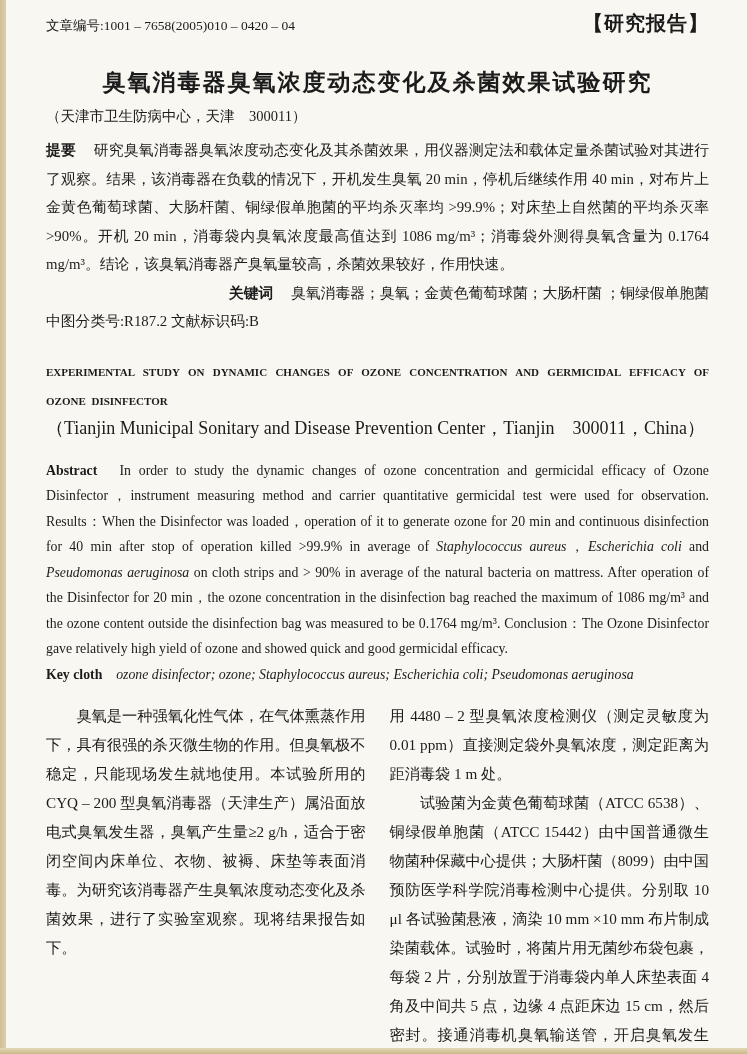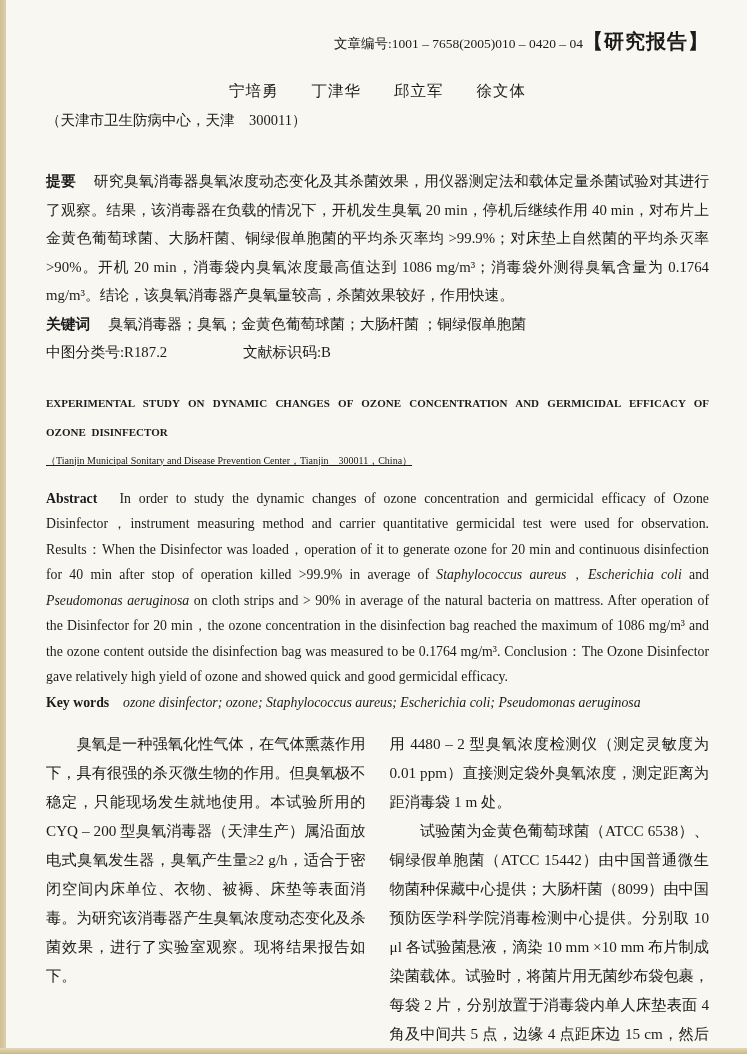--- a/index.html
+++ b/index.html
@@ -20,50 +20,50 @@
   .edge-left{
     position:absolute;left:0;top:0;width:6px;height:100%;
     background:linear-gradient(to right,#cfbf96,#dccfa9);
   }
   .edge-bottom{
     position:absolute;left:0;bottom:0;width:100%;height:6px;
     background:linear-gradient(to bottom,#e3d8b8,#c9b787);
   }
   
   .hdr{
-    display:flex;justify-content:flex-end;align-items:baseline;
-    font-size:13.5px;margin-top:18px;
+    display:flex;justify-content:space-between;align-items:baseline;
+    font-size:13.5px;margin-top:0;
   }
   .hdr .badge{font-weight:bold;font-size:20px;letter-spacing:1px;}
   
   .title-cn{
     text-align:center;font-size:23px;font-weight:bold;
     letter-spacing:2px;margin-top:30px;
   }
   .authors-cn{
     text-align:center;font-size:15.5px;margin-top:26px;letter-spacing:1px;
     word-spacing:6px;
   }
   .affil-cn{font-size:14.5px;margin-top:9px;}
   
   .abs-cn{
-    margin-top:37px;font-size:14.8px;line-height:28.5px;text-align:justify;
+    margin-top:10px;font-size:14.8px;line-height:28.5px;text-align:justify;
   }
   .abs-cn .lbl{font-weight:bold;margin-right:1.2em;}
-  .kw-cn{font-size:14.8px;line-height:28.5px;text-align:left;}
+  .kw-cn{font-size:14.8px;line-height:28.5px;text-align:right;}
   .kw-cn .lbl{font-weight:bold;margin-right:1.2em;}
   .clc{font-size:14.8px;line-height:28.5px;}
-  .clc .pair2{margin-left:72px;text-align:right;}
+  .clc .pair2{text-align:right;}
   
   .title-en{
     margin-top:22px;font-weight:bold;font-size:11px;line-height:29px;
     text-align:justify;word-spacing:3px;
   }
   .authors-en{margin-top:22px;font-style:italic;font-size:15px;}
-  .affil-en{margin-top:7px;font-size:10px;text-decoration:underline;}
+  .affil-en{font-size:18px;}
   .abs-en{
     margin-top:18px;font-size:13.8px;line-height:25.5px;text-align:justify;
   }
   .abs-en .lbl{font-weight:bold;margin-right:1.6em;font-style:normal;}
   .kw-en{font-size:13.8px;line-height:25.5px;}
   .kw-en .lbl{font-weight:bold;margin-right:1em;}
   .i{font-style:italic;}
   
   .cols{
     display:flex;gap:24px;margin-top:14px;
@@ -79,21 +79,21 @@
 
 <div class="page">
   <div class="edge-left"></div>
   <div class="edge-bottom"></div>
 
   <div class="hdr">
     <span>文章编号:1001 – 7658(2005)010 – 0420 – 04</span>
     <span class="badge">【研究报告】</span>
   </div>
 
-  <div class="authors-cn">宁培勇　　丁津华　　邱立军　　徐文体</div>
+  <div class="title-cn">臭氧消毒器臭氧浓度动态变化及杀菌效果试验研究</div>
   <div class="affil-cn">（天津市卫生防病中心，天津　300011）</div>
 
   <div class="abs-cn">
     <span class="lbl">提要</span><span>研究臭氧消毒器臭氧浓度动态变化及其杀菌效果，用仪器测定法和载体定量杀菌试验对其进行了观察。结果，该消毒器在负载的情况下，开机发生臭氧 20 min，停机后继续作用 40 min，对布片上金黄色葡萄球菌、大肠杆菌、铜绿假单胞菌的平均杀灭率均 &gt;99.9%；对床垫上自然菌的平均杀灭率 &gt;90%。开机 20 min，消毒袋内臭氧浓度最高值达到 1086 mg/m³；消毒袋外测得臭氧含量为 0.1764 mg/m³。结论，该臭氧消毒器产臭氧量较高，杀菌效果较好，作用快速。</span>
   </div>
 
   <div class="kw-cn">
     <span class="lbl">关键词</span><span>臭氧消毒器；臭氧；金黄色葡萄球菌；大肠杆菌 ；铜绿假单胞菌</span>
   </div>
 
@@ -103,21 +103,21 @@
   </div>
 
   <div class="title-en">EXPERIMENTAL STUDY ON DYNAMIC CHANGES OF OZONE CONCENTRATION AND GERMICIDAL EFFICACY OF OZONE DISINFECTOR</div>
   <div class="affil-en">（Tianjin Municipal Sonitary and Disease Prevention Center，Tianjin　300011，China）</div>
 
   <div class="abs-en">
     <span class="lbl">Abstract</span><span>In order to study the dynamic changes of ozone concentration and germicidal efficacy of Ozone Disinfector，instrument measuring method and carrier quantitative germicidal test were used for observation.  Results：When the Disinfector was loaded，operation of it to generate ozone for 20 min and continuous disinfection for 40 min after stop of operation killed  &gt;99.9%  in average of </span><span class="i">Staphylococcus aureus</span><span>，</span><span class="i">Escherichia coli</span><span> and </span><span class="i">Pseudomonas aeruginosa</span><span> on cloth strips and  &gt; 90%  in average of the natural bacteria on mattress.  After operation of the Disinfector for 20 min，the ozone concentration in the disinfection bag reached the maximum of 1086 mg/m³ and the ozone content outside the disinfection bag was measured to be 0.1764 mg/m³.  Conclusion：The Ozone Disinfector gave relatively high yield of ozone and showed quick and good germicidal efficacy.</span>
   </div>
 
   <div class="kw-en">
-    <span class="lbl">Key words</span><span class="i">ozone disinfector; ozone; Staphylococcus aureus; Escherichia coli; Pseudomonas aeruginosa</span>
+    <span class="lbl">Key cloth</span><span class="i">ozone disinfector; ozone; Staphylococcus aureus; Escherichia coli; Pseudomonas aeruginosa</span>
   </div>
 
   <div class="cols">
     <div class="col">
       <div class="para">臭氧是一种强氧化性气体，在气体熏蒸作用下，具有很强的杀灭微生物的作用。但臭氧极不稳定，只能现场发生就地使用。本试验所用的 CYQ – 200 型臭氧消毒器（天津生产）属沿面放电式臭氧发生器，臭氧产生量≥2 g/h，适合于密闭空间内床单位、衣物、被褥、床垫等表面消毒。为研究该消毒器产生臭氧浓度动态变化及杀菌效果，进行了实验室观察。现将结果报告如下。</div>
 
     </div>
     <div class="col">
       <div class="para-cont">用 4480 – 2 型臭氧浓度检测仪（测定灵敏度为 0.01 ppm）直接测定袋外臭氧浓度，测定距离为距消毒袋 1 m 处。</div>
       <div class="para">试验菌为金黄色葡萄球菌（ATCC 6538）、铜绿假单胞菌（ATCC 15442）由中国普通微生物菌种保藏中心提供；大肠杆菌（8099）由中国预防医学科学院消毒检测中心提供。分别取 10 μl 各试验菌悬液，滴染 10 mm ×10 mm 布片制成染菌载体。试验时，将菌片用无菌纱布袋包裹，每袋 2 片，分别放置于消毒袋内单人床垫表面 4 角及中间共 5 点，边缘 4 点距床边 15 cm，然后密封。接通消毒机臭氧输送管，开启臭氧发生器，消毒机发生臭氧不同时间后停机，继续维持作用 40 min。试验环境温度为 25℃，相对湿度为 50% ~55%。试验结束后，取出菌片，连同不经处理的阳性对照菌片分别投入含回收液试</div>

